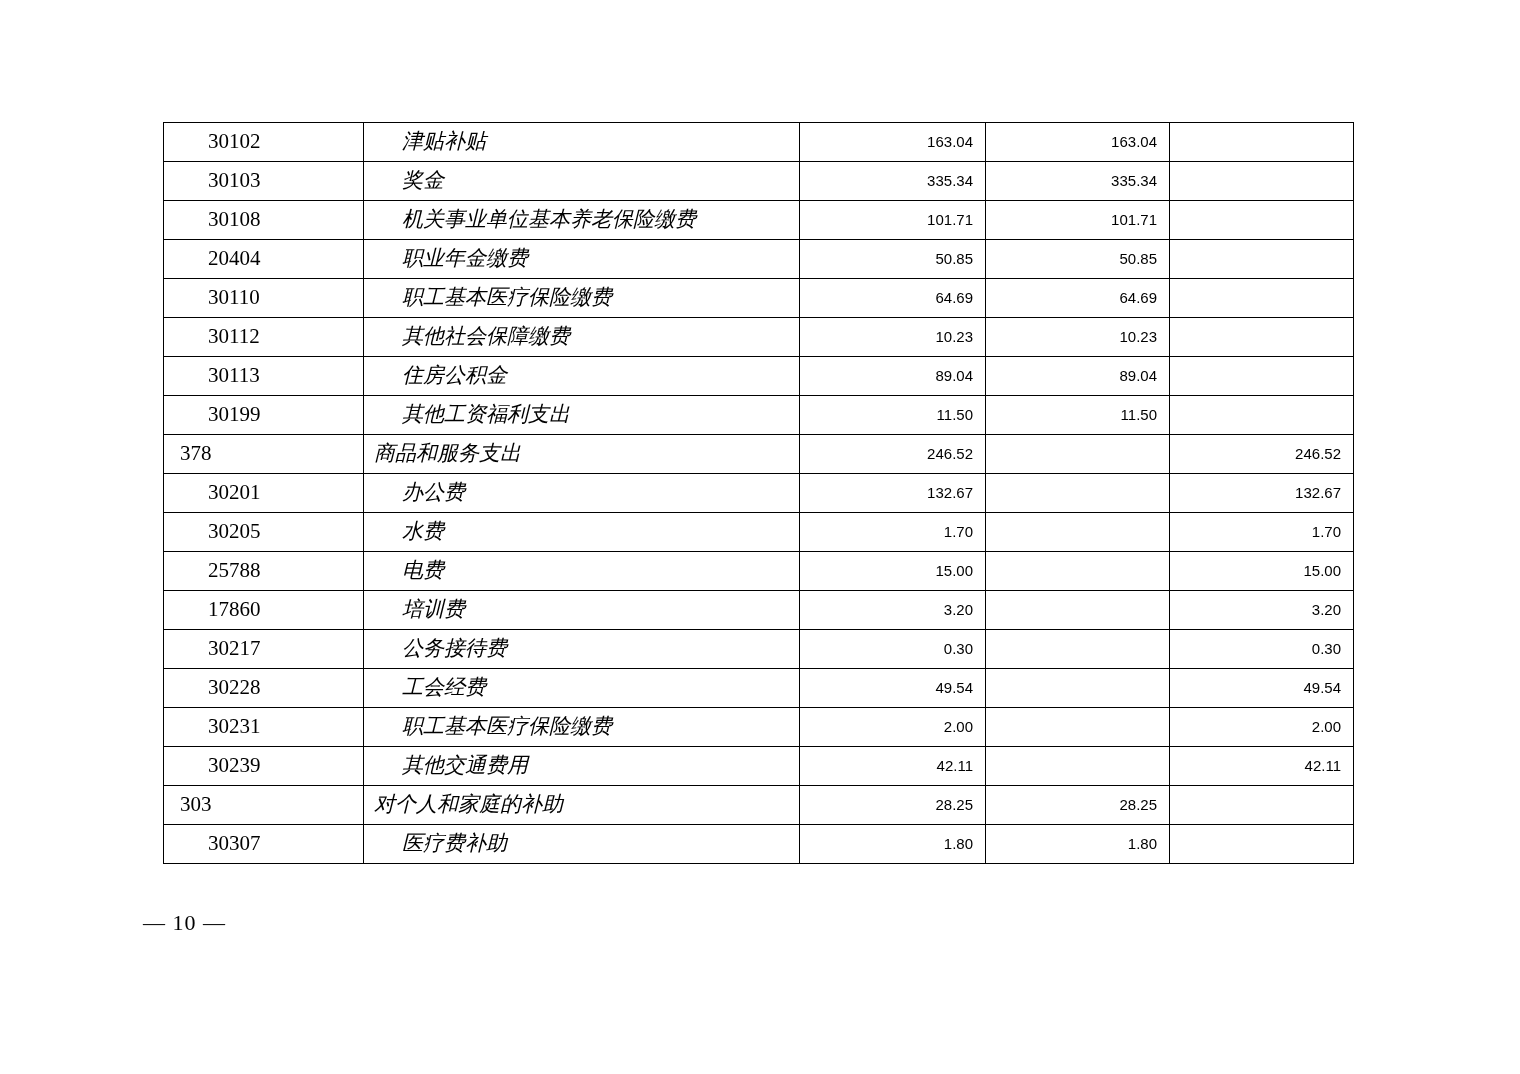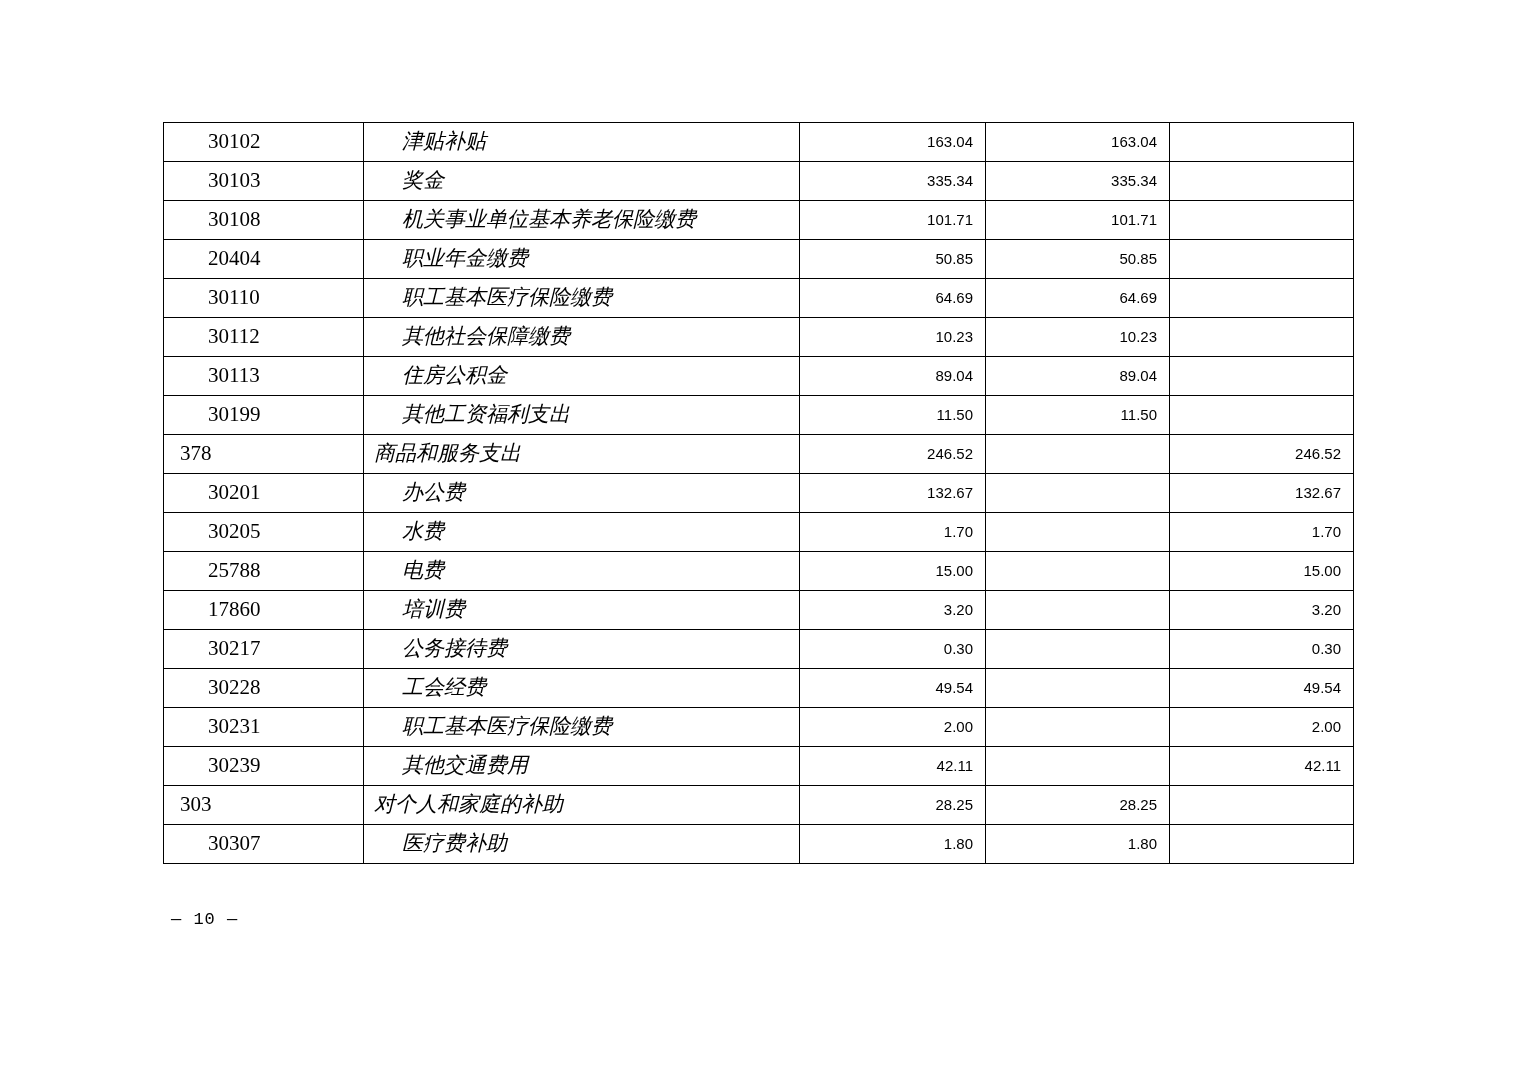--- a/index.html
+++ b/index.html
@@ -61,24 +61,23 @@
     font-family: "Liberation Sans", "DejaVu Sans", sans-serif;
     font-size: 15px;
     padding-right: 12px;
   }
   td.name span, td.code span { display: inline-block; }
 
   .page-number {
     position: absolute;
     left: 143px;
     top: 910px;
-    font-size: 17px;
-    font-family: Liberation Mono, monospace;
+    font-size: 22px;
+    font-family: Liberation Serif, serif;
     letter-spacing: 1px;
-    margin-left: 28px;
   }
 </style>
 </head>
 <body>
 
 <div class="page">
 
   <table class="budget-table">
     <colgroup>
       <col class="c-code">

